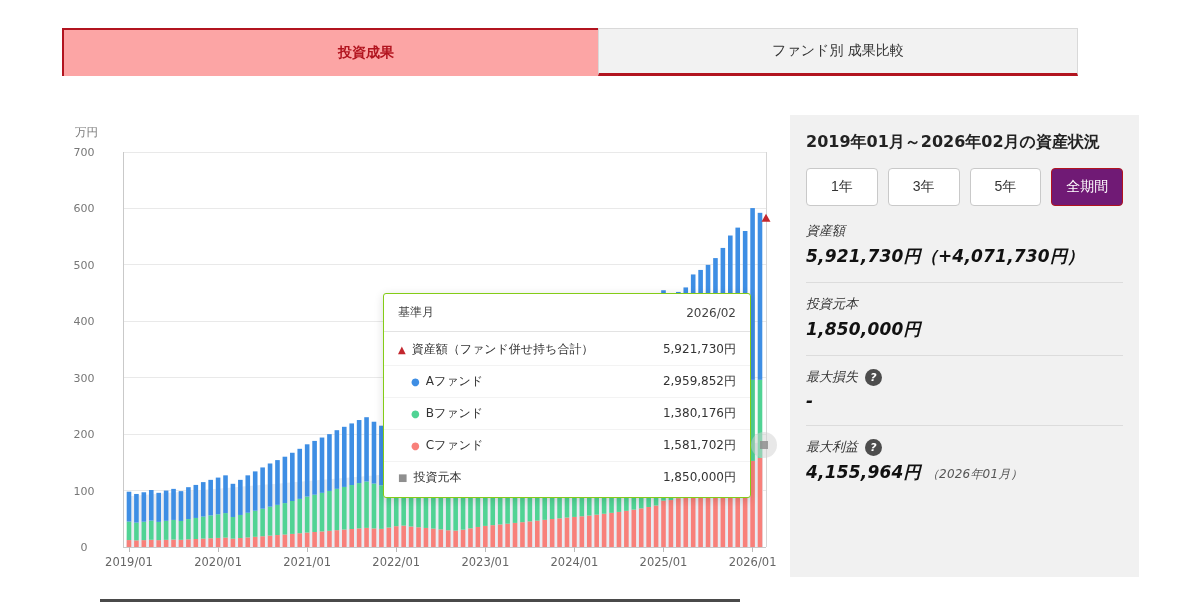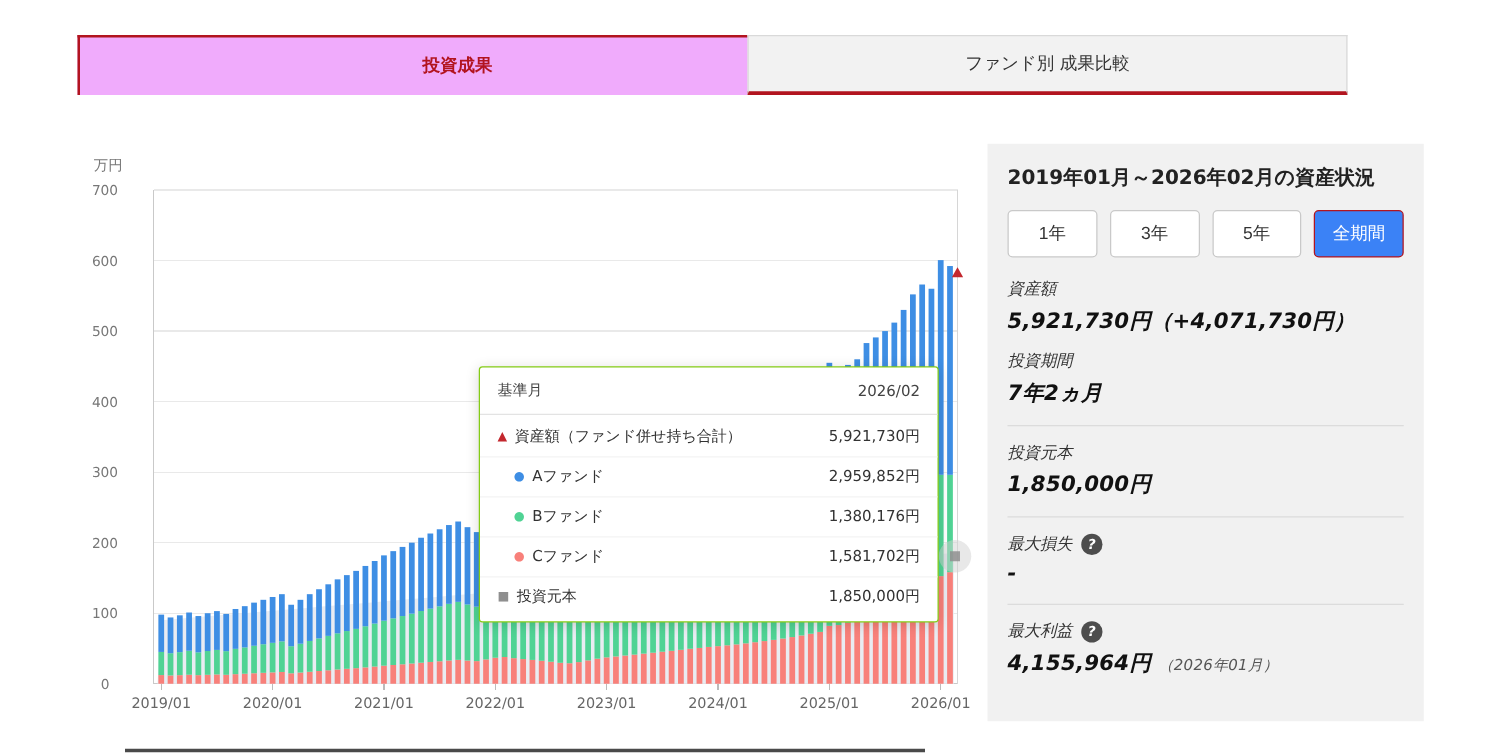--- a/index.html
+++ b/index.html
@@ -4,21 +4,21 @@
 <style>
   html,body{margin:0;padding:0;}
   body{
     width:1200px;height:602px;position:relative;background:#fff;
     font-family:"DejaVu Sans","Liberation Sans",sans-serif;color:#333;
     overflow:hidden;
   }
   
   .tab{position:absolute;top:28px;height:48px;box-sizing:border-box;
     display:flex;align-items:center;justify-content:center;font-size:14px;cursor:pointer;}
-  .tab-active{left:62px;width:608px;background:#f0abfc;border:2px solid #b2141f;border-bottom:none;
+  .tab-active{left:62px;width:608px;background:#fca5a5;border:2px solid #b2141f;border-bottom:none;
     color:#b2141f;font-weight:bold;}
   .tab-inactive{left:598px;width:480px;background:#f2f2f2;border:1px solid #d9d9d9;
     border-bottom:3px solid #b2141f;color:#333;}
   
   .chart-wrap{position:absolute;left:60px;top:115px;width:730px;height:465px;}
   .chart-wrap svg{display:block;}
   
   .tooltip{position:absolute;left:383px;top:293px;width:368px;background:#fff;
     border:1px solid #84cc16;border-radius:3px;box-shadow:0 2px 10px rgba(0,0,0,.14);
     font-size:12px;color:#333;z-index:6;box-sizing:border-box;}
@@ -32,21 +32,21 @@
   .tt-row.indent .tt-left{padding-left:13px;}
   .tt-marker{font-size:10px;line-height:1;}
   .tt-value{color:#333;}
   
   .panel{position:absolute;left:790px;top:115px;width:349px;height:462px;background:#f1f1f1;
     box-sizing:border-box;padding:17px 16px 20px;}
   .panel-title{font-size:16px;font-weight:bold;color:#222;margin:0 0 15px;}
   .range-row{display:flex;gap:10px;margin-bottom:16px;}
   .range-btn{flex:1;height:38px;background:#fff;border:1px solid #c9c9c9;border-radius:4px;
     font-size:14px;color:#333;display:flex;align-items:center;justify-content:center;cursor:pointer;}
-  .range-btn.active{background:#3b82f6;border-color:#b2141f;color:#fff;}
+  .range-btn.active{background:#701a75;border-color:#b2141f;color:#fff;}
   .stat{margin-top:12px;font-style:italic;}
   .stat-label{font-size:13px;color:#333;display:flex;align-items:center;gap:7px;}
   .stat-value{font-size:17px;font-weight:bold;color:#111;margin-top:5px;letter-spacing:.2px;}
   .stat-value .note{font-size:12px;font-weight:normal;color:#555;}
   .divider{border-top:1px solid #dcdcdc;margin-top:14px;}
   .help{width:17px;height:17px;border-radius:50%;background:#4d4d4d;color:#fff;font-size:11px;
     font-weight:bold;display:inline-flex;align-items:center;justify-content:center;cursor:pointer;}
   
   .bottom-line{position:absolute;left:100px;top:599px;width:640px;height:3px;background:#4a4a4a;}
 </style>
@@ -416,28 +416,20 @@
     </div>
   <div id="stats">
       <div class="stat">
         <div class="stat-label">
          <span>資産額</span>
        </div>
        <div class="stat-value">
          <span>5,921,730円（+4,071,730円）</span>
        </div>
       </div>
-      <div class="stat">
-        <div class="stat-label">
-         <span>投資期間</span>
-       </div>
-       <div class="stat-value">
-         <span>7年2ヵ月</span>
-       </div>
-      </div>
       <div class="divider"></div>
       <div class="stat">
         <div class="stat-label">
          <span>投資元本</span>
        </div>
        <div class="stat-value">
          <span>1,850,000円</span>
        </div>
       </div>
       <div class="divider"></div>

